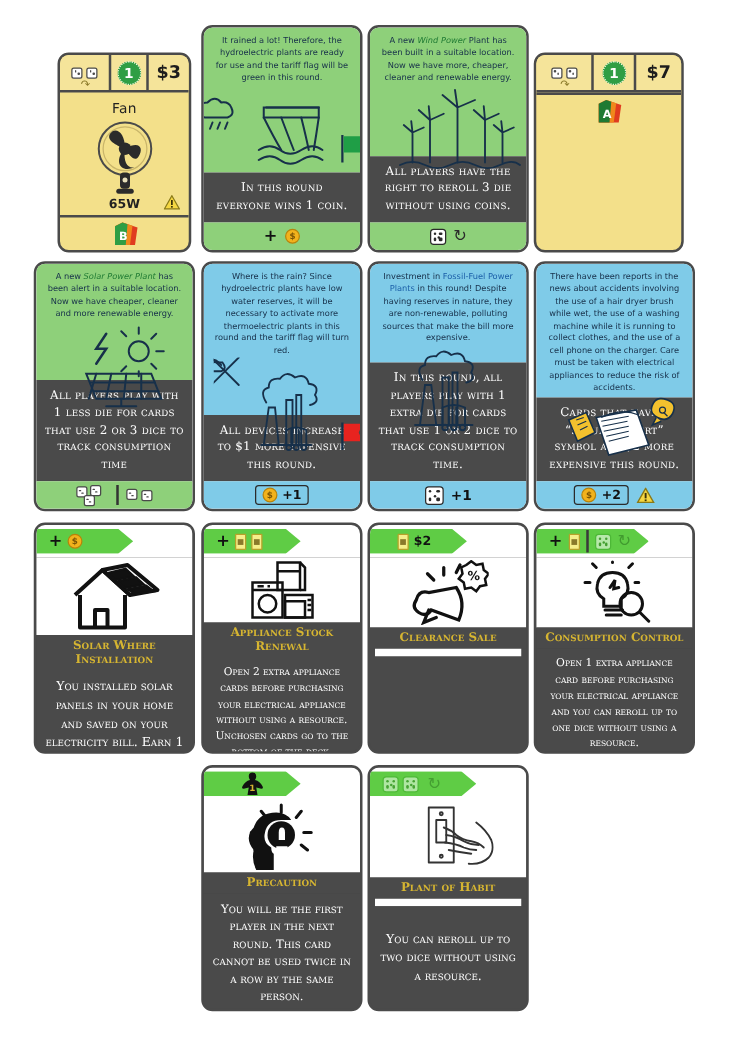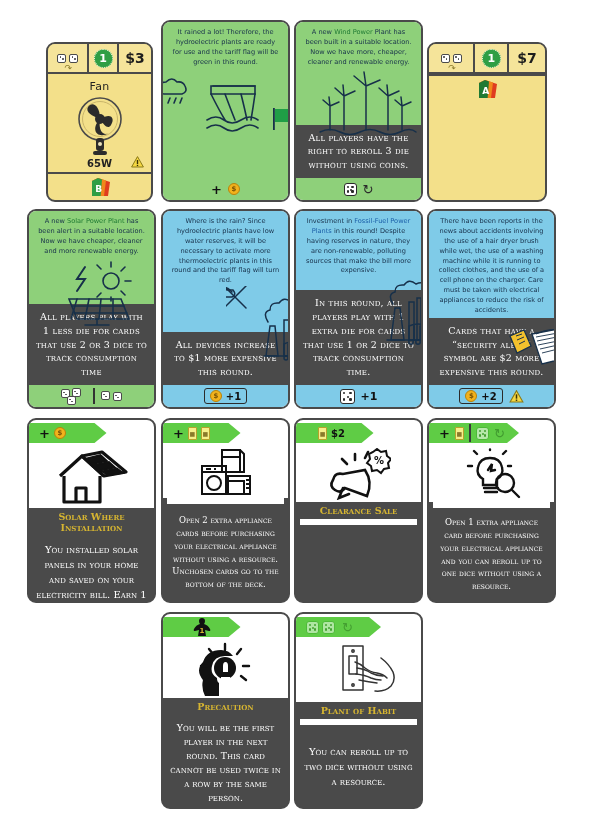--- a/index.html
+++ b/index.html
@@ -67,26 +67,26 @@
   .app-watt { font-size:10px; color:#222; margin-bottom:3px; font-weight:bold;}
   .warn-tri { position:absolute; right:7px; bottom:4px; }
   .app-foot {
     flex:0 0 28px; border-top:2px solid #4a4a4a;
     display:flex;align-items:center;justify-content:center;
   }
 
   
   .event-top { flex:1 1 auto; padding:6px 8px 0; display:flex; flex-direction:column; }
   .event-green .event-top { background:#8ed07a; }
-  .event-blue  .event-top { background:#7fcbe8;align-items:center; }
+  .event-blue  .event-top { background:#7fcbe8; }
   .event-story {
     font-size:6.6px; line-height:1.5; text-align:center; color:#17304a;
     font-family:"DejaVu Sans", sans-serif;
   }
-  .event-story .hl-green { color:#1f7a33; }
+  .event-story .hl-green { color:#1f7a33;font-style:italic; }
   .event-story .hl-blue { color:#1b5fa8; }
   .event-art { flex:1 1 auto; position:relative; }
   .event-rule {
     background:#4a4a4a; color:#fff;
     font-size:9.5px; line-height:1.45; text-align:center;
     font-family:"DejaVu Serif", serif;
     font-variant:small-caps; letter-spacing:.2px;
     padding:6px 7px; display:flex; align-items:center; justify-content:center;
   }
   .event-foot {
@@ -205,20 +205,21 @@
             <path d="M44 60 q9 -6 17 0 t17 0 t17 0"></path>
             <path d="M50 18 h42"></path>
           </g>
           <g>
             <rect x="110" y="40" width="1.8" height="22" fill="#17304a"></rect>
             <path d="M112 41 h13 v13 h-13Z" fill="#1f9e46"></path>
           </g>
         </svg>
       </div>
     </div>
+    <div class="event-rule">In this round everyone wins 1 coin.</div>
     <div class="event-foot">
       <span class="plus">+</span>
       <span class="coin">$</span>
     </div>
   </div>
 
   <div class="card event-green" style="left:294px;top:20px;width:129px;height:182px;">
     <div class="event-top">
       <div class="event-story"><span>A new </span><span class="hl-green">Wind Power</span><span> Plant has been built in a suitable location. Now we have more, cheaper, cleaner and renewable energy.</span></div>
       <div class="event-art">
@@ -453,20 +454,21 @@
           <path d="M8 18 h24 v28 h-24Z"></path>
           <path d="M8 24 h24"></path>
           <circle cx="20" cy="35" r="7"></circle>
           <path d="M12 21 h5 M20 21 h2"></path>
           <path d="M34 28 h22 v18 h-22Z"></path>
           <path d="M34 33 h16 v13 h-16Z"></path>
           <path d="M52 32 h3 M52 36 h3 M52 40 h3"></path>
         </g>
       </svg>
     </div>
+    <div class="act-title">Appliance Stock Renewal</div>
     <div class="act-sep"></div>
     <div class="act-text" style="font-size:8.5px">Open 2 extra appliance cards before purchasing your electrical appliance without using a resource. Unchosen cards go to the bottom of the deck.</div>
   </div>
 
   <div class="card action" style="left:294px;top:418px;width:129px;height:185px;">
     <div class="act-banner-wrap">
       <div class="act-banner" style="padding-left:22px">
         <span class="bill">■</span>
         <span class="dollar2">$2</span>
       </div>
@@ -509,20 +511,21 @@
         <g stroke="#111" stroke-width="2.4" fill="none" stroke-linecap="round">
           <path d="M30 10 q-10 0 -12 9 q-2 8 5 12 v6 h14 v-6 q7 -4 5 -12 q-2 -9 -12 -9Z"></path>
           <path d="M24 40 h14 M25 44 h12"></path>
           <path d="M30 2 v-0.5 M17 6 l-3 -3 M43 6 l3 -3 M12 18 h-4 M48 18 h3"></path>
           <path d="M28 22 l4 -6 l-1 7 l4 -1"></path>
           <circle cx="45" cy="35" r="9"></circle>
           <path d="M52 42 l7 7"></path>
         </g>
       </svg>
     </div>
+    <div class="act-title">Consumption Control</div>
     <div class="act-sep"></div>
     <div class="act-text" style="font-size:8.6px">Open 1 extra appliance card before purchasing your electrical appliance and you can reroll up to one dice without using a resource.</div>
   </div>
 
   <div class="card action" style="left:161px;top:612px;width:129px;height:197px;">
     <div class="act-banner-wrap">
       <div class="act-banner" style="justify-content:center;padding-left:0">
         <span>
           <svg width="18" height="20" viewBox="0 0 18 20">
             <path d="M9 1 a3 3 0 0 1 3 3 q0 2 -1 3 q4 1 6 5 q1 2 -1 2 l-4 -1 l1 6 h-8 l1 -6 l-4 1 q-2 0 -1 -2 q2 -4 6 -5 q-1 -1 -1 -3 a3 3 0 0 1 3 -3Z" fill="#111"></path>

